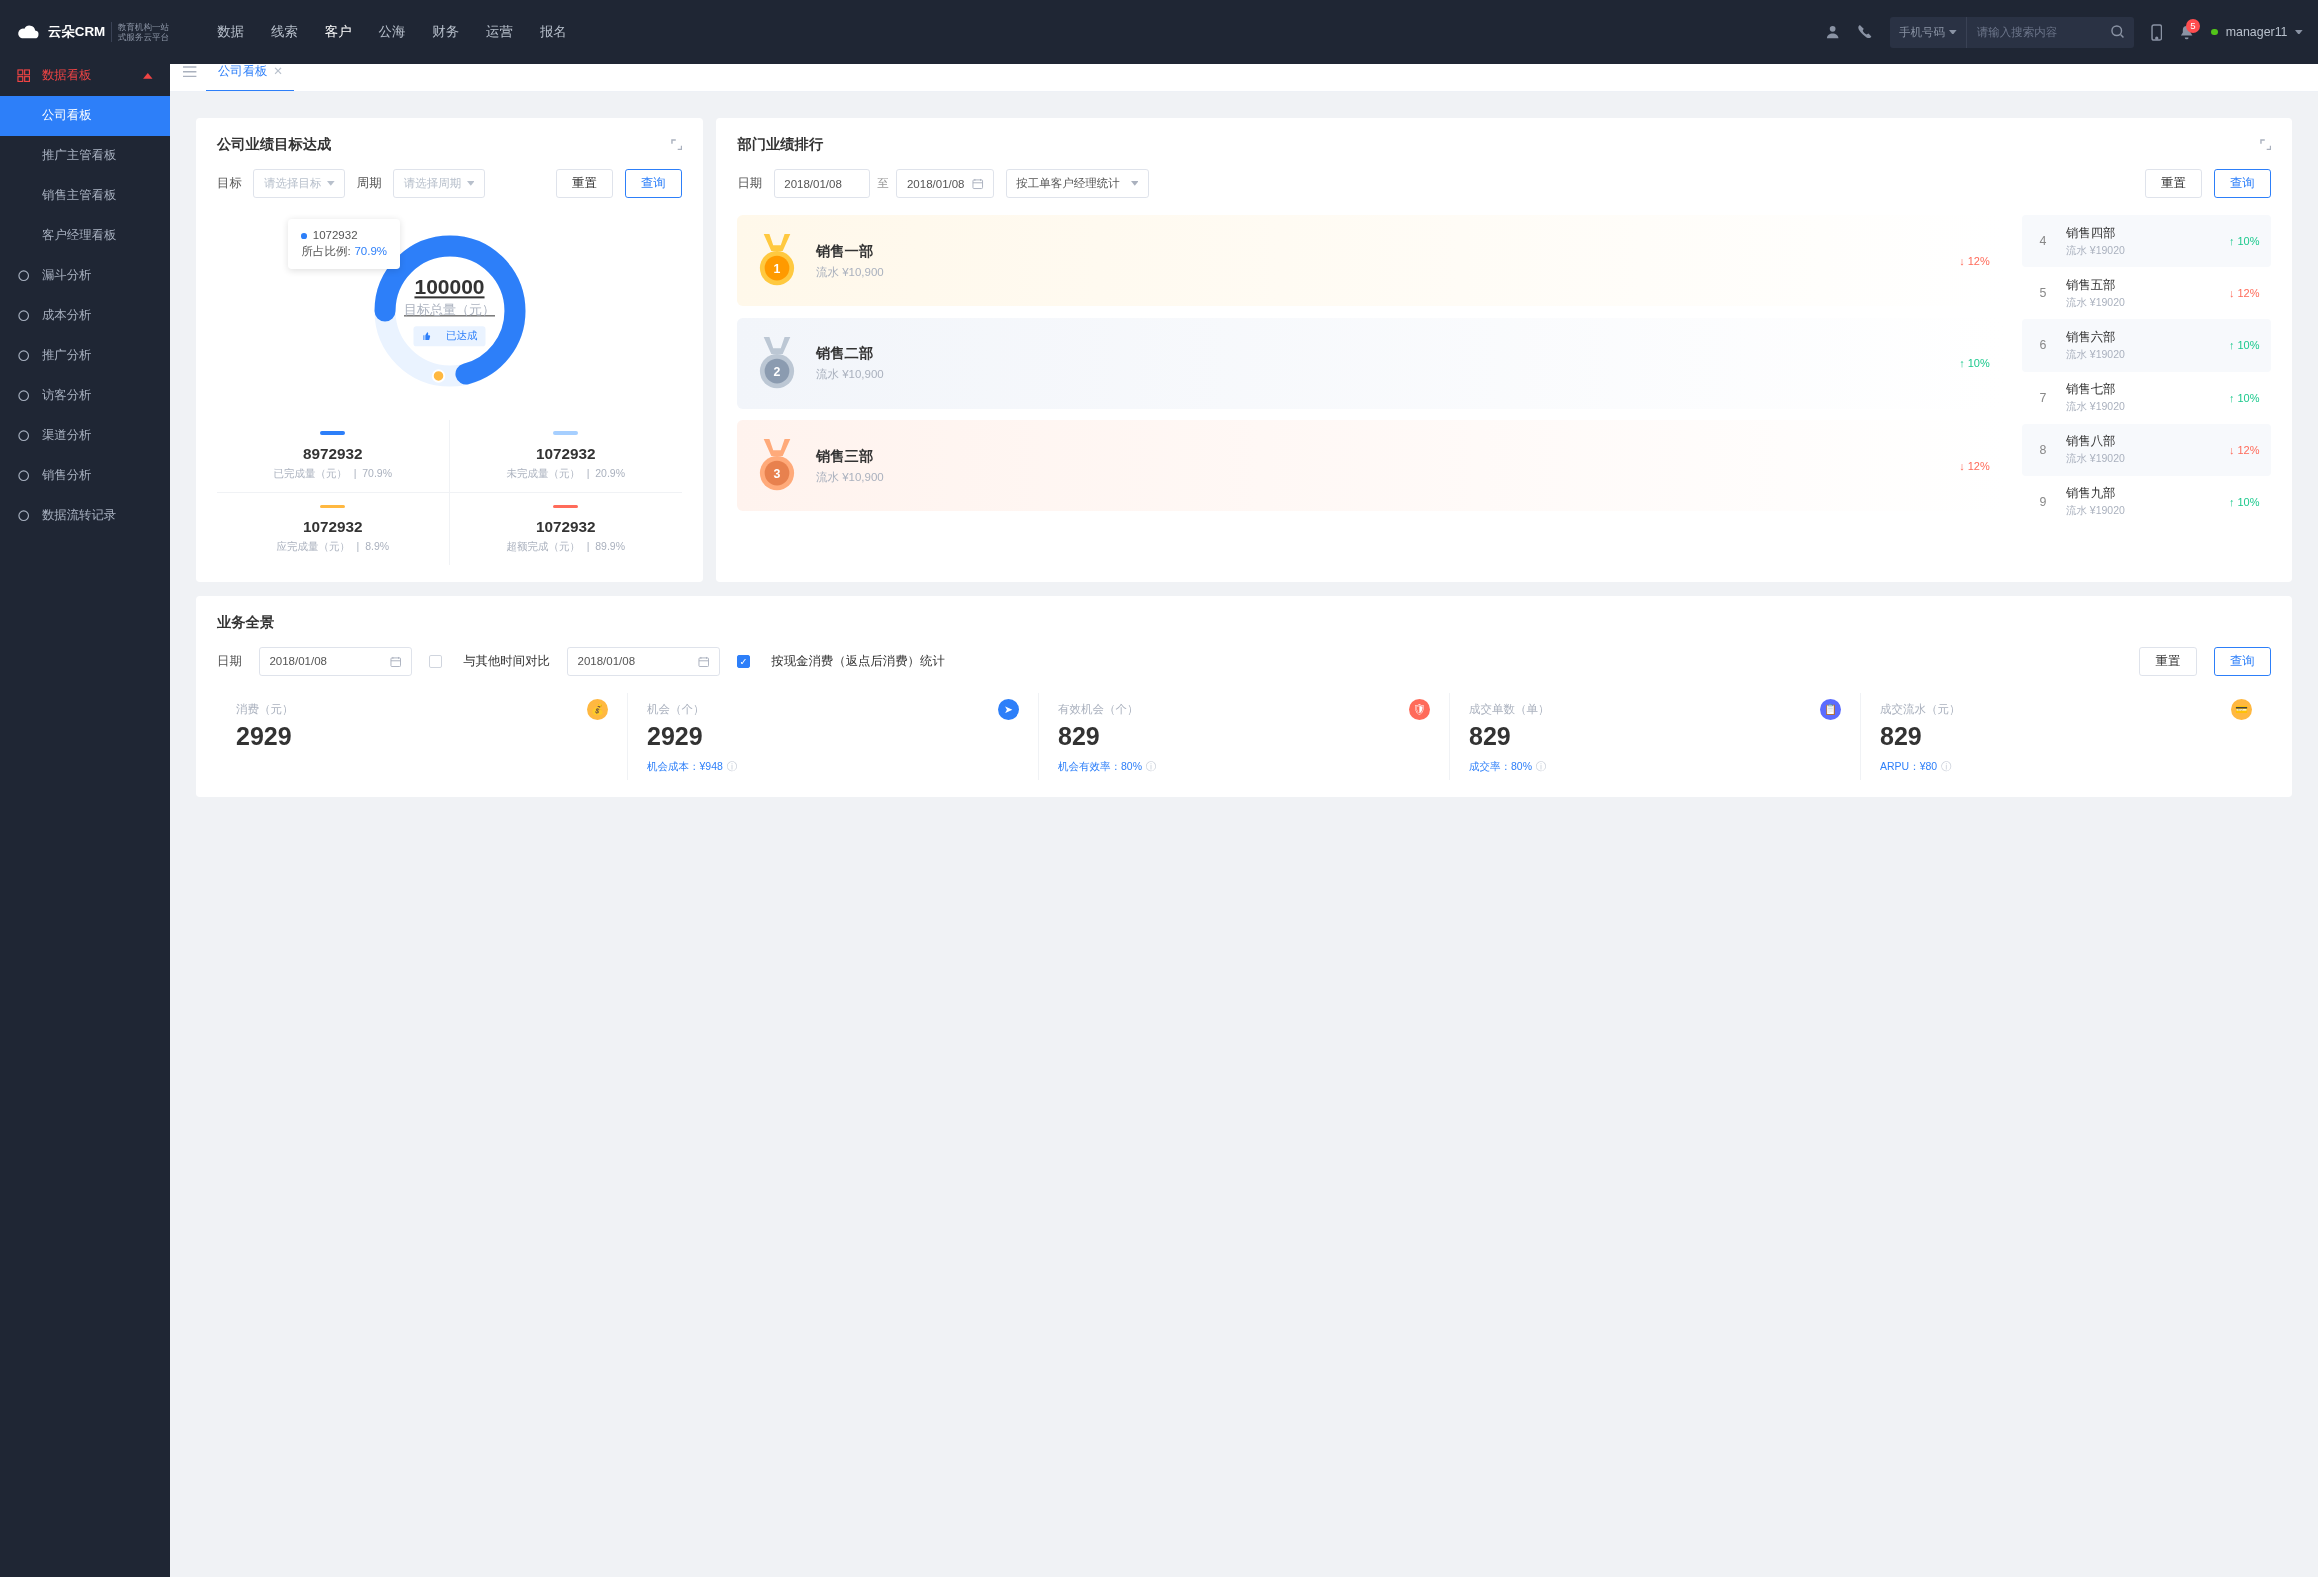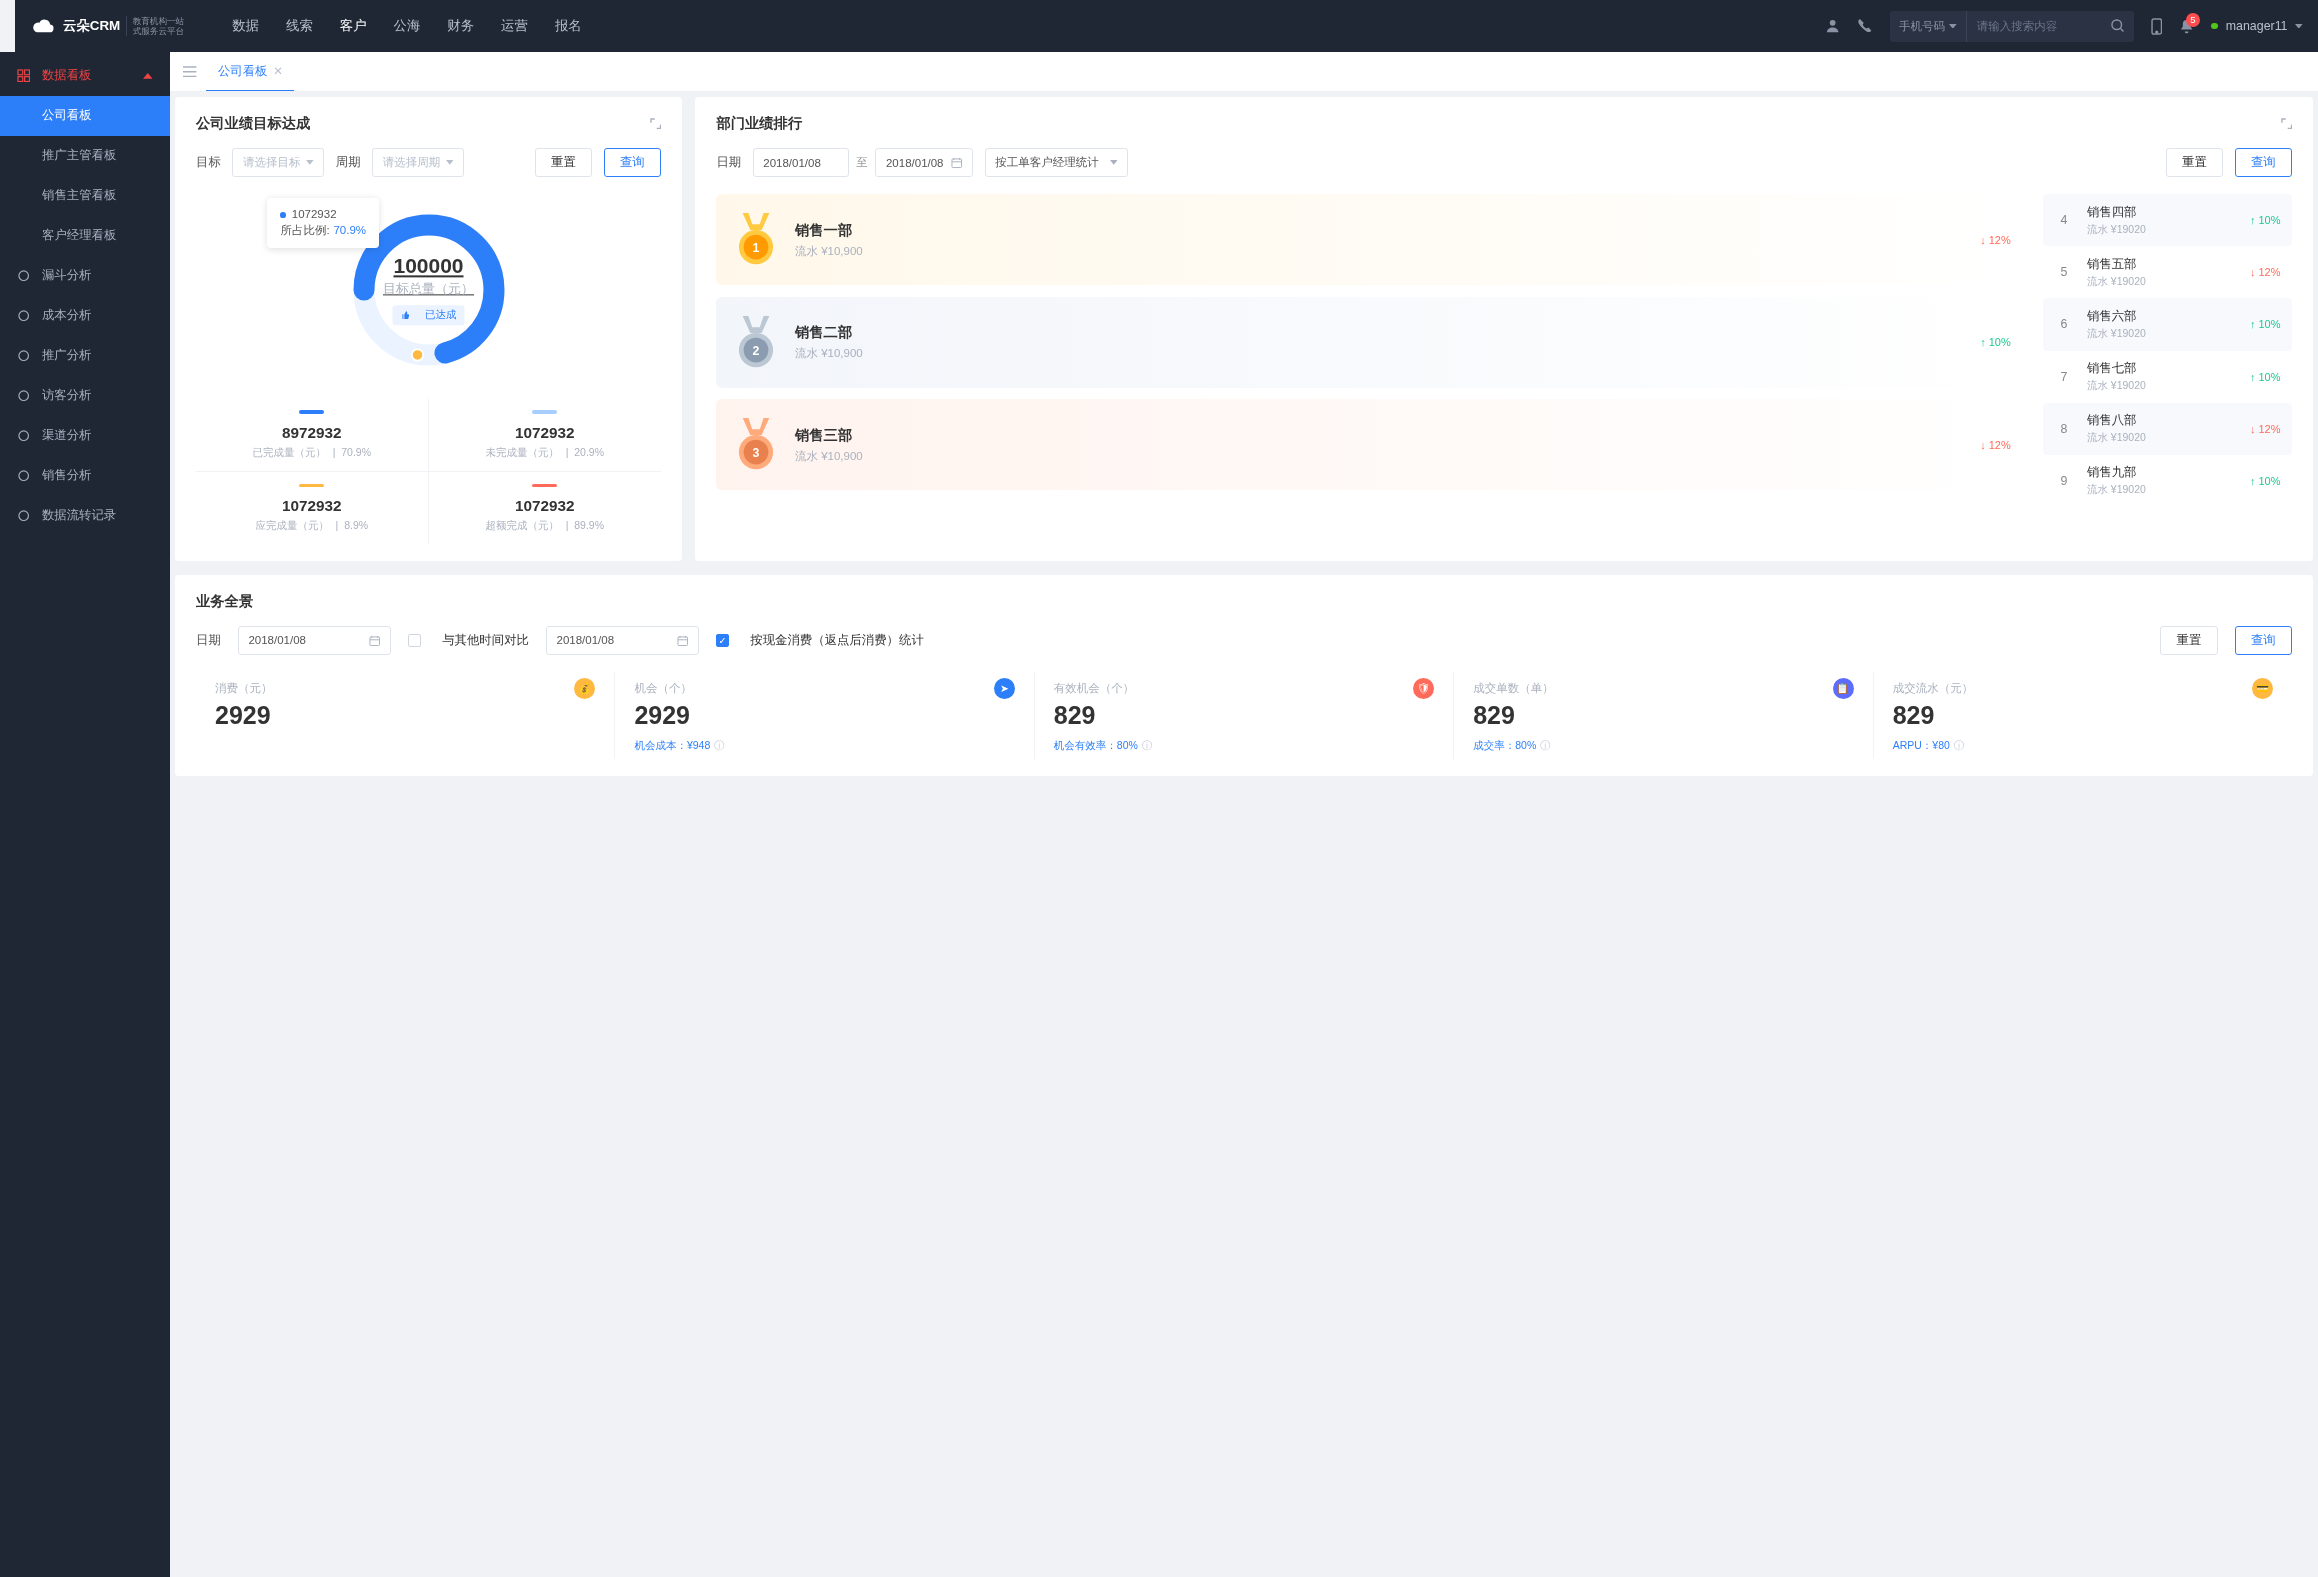--- a/index.html
+++ b/index.html
@@ -1,19 +1,19 @@
 <!DOCTYPE html>
 <html><head>
 <meta charset="utf-8">
 <style>
 * { margin: 0; padding: 0; box-sizing: border-box; }
 body { font-family: -apple-system, "PingFang SC", "Microsoft YaHei", sans-serif; background: #f0f2f5; color: #333; font-size: 12.4px; }
 
 
-.navbar { background: #1f2634; height: 52px; display: flex; align-items: center; padding: 0 15.3px; color: #b8c0cc; position: fixed; top: 0; left: 0; right: 0; z-index: 100; margin-left: 15px; }
+.navbar { background: #1f2634; height: 64px; display: flex; align-items: center; padding: 0 15.3px; color: #b8c0cc; position: fixed; top: 0; left: 0; right: 0; z-index: 100; }
 .logo { display: flex; align-items: center; gap: 5.7px; color: #fff; }
 .logo-icon { width: 27px; height: 27px; display: flex; align-items: center; justify-content: center; }
 .logo-text { font-weight: 600; font-size: 13.4px; }
 .logo-sub { font-size: 8.6px; color: #8a93a4; border-left: 1px solid #3a4255; padding-left: 5.7px; line-height: 1.2; }
 .nav-menu { display: flex; gap: 27px; margin-left: 48px; }
 .nav-item { cursor: pointer; font-size: 13.4px; }
 .nav-item.active { color: #fff; font-weight: 500; }
 .nav-right { margin-left: auto; display: flex; align-items: center; gap: 17px; }
 .search-group { display: flex; align-items: center; background: #2a3244; border-radius: 2.9px; height: 31px; }
 .search-prefix { padding: 0 9.6px; display: flex; align-items: center; gap: 3.8px; color: #8a93a4; font-size: 11.5px; border-right: 1px solid #3a4255; height: 100%; }
@@ -33,21 +33,21 @@
 .side-item.active { background: #2d7ff9; color: #fff; }
 .side-icon { width: 13.4px; display: flex; align-items: center; justify-content: center; }
 
 
 .main { margin-left: 170px; margin-top: 52px; }
 .tabbar { background: #fff; height: 40px; display: flex; align-items: center; padding: 0 13.4px; border-bottom: 1px solid #eef1f6; gap: 9.6px; }
 .hamburger { color: #aab1be; cursor: pointer; }
 .tab { display: flex; align-items: center; gap: 5.7px; padding: 0 11.5px; height: 39px; border-bottom: 1.9px solid #2d7ff9; color: #2d7ff9; font-size: 12.4px; }
 .tab-close { color: #b8c0cc; cursor: pointer; font-size: 11.5px; }
 
-.content { padding: 5px; display: flex; flex-direction: column; gap: 13.4px; }
+.content { padding: 26px; display: flex; flex-direction: column; gap: 13.4px; }
 .row { display: flex; gap: 13.4px; }
 .card { background: #fff; border-radius: 3.8px; padding: 17px 21px; flex: 1; }
 .card-head { display: flex; align-items: center; justify-content: space-between; margin-bottom: 15.3px; }
 .card-title { font-size: 14.3px; font-weight: 600; color: #333; }
 .expand-icon { color: #aab1be; cursor: pointer; }
 
 .filter-row { display: flex; align-items: center; gap: 11.5px; margin-bottom: 17px; flex-wrap: wrap; }
 .filter-label { color: #555; font-size: 12.4px; }
 .select { border: 1px solid #dfe3eb; border-radius: 2.9px; height: 29px; padding: 0 9.6px; display: flex; align-items: center; gap: 5.7px; color: #b8c0cc; font-size: 11.5px; cursor: pointer; min-width: 92px; justify-content: space-between; }
 .select.filled { color: #555; }

